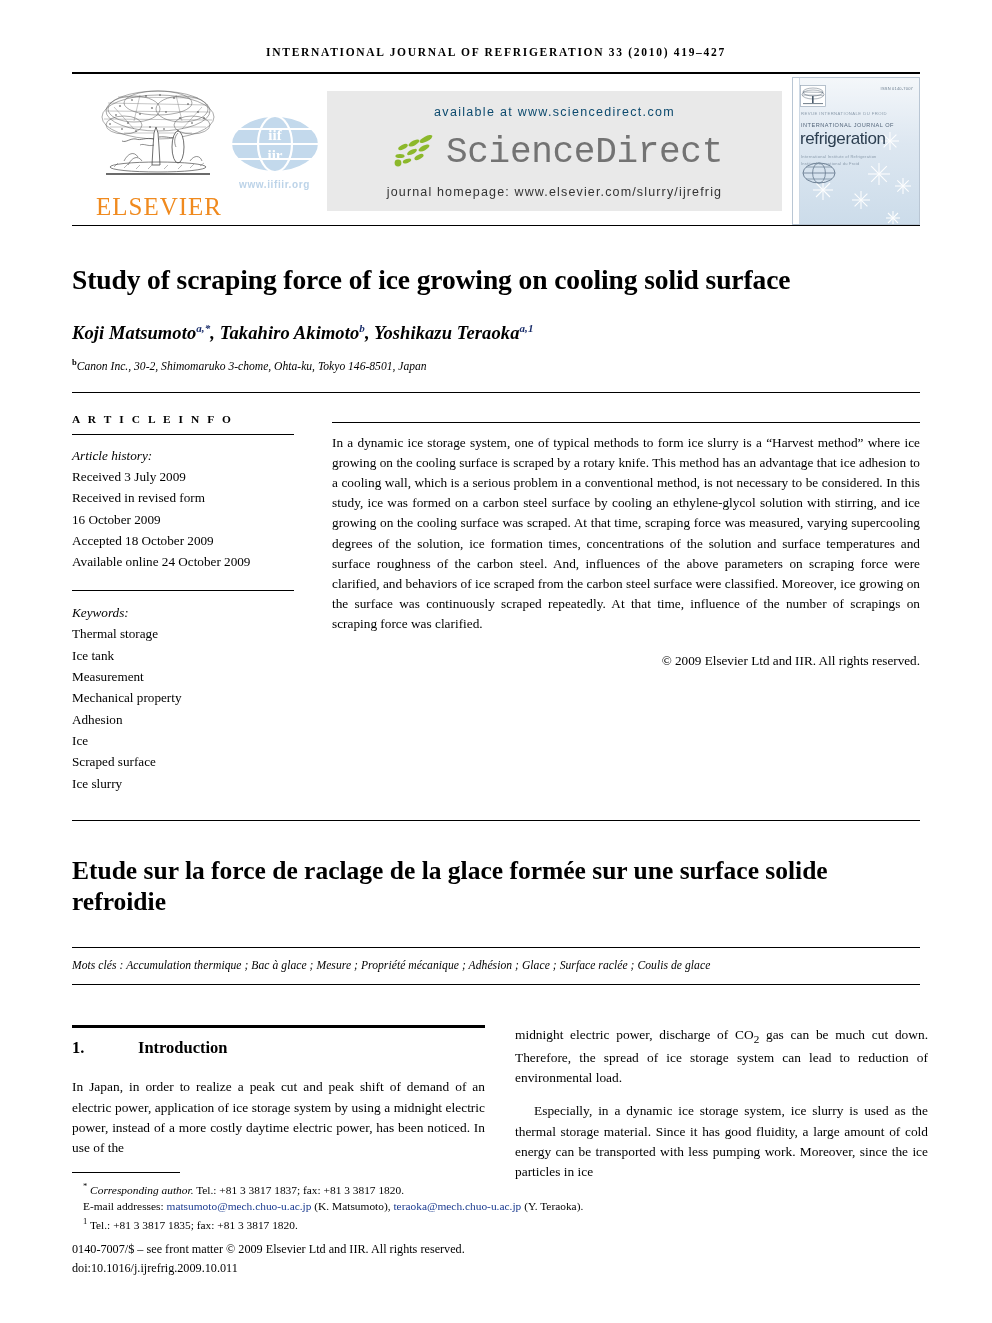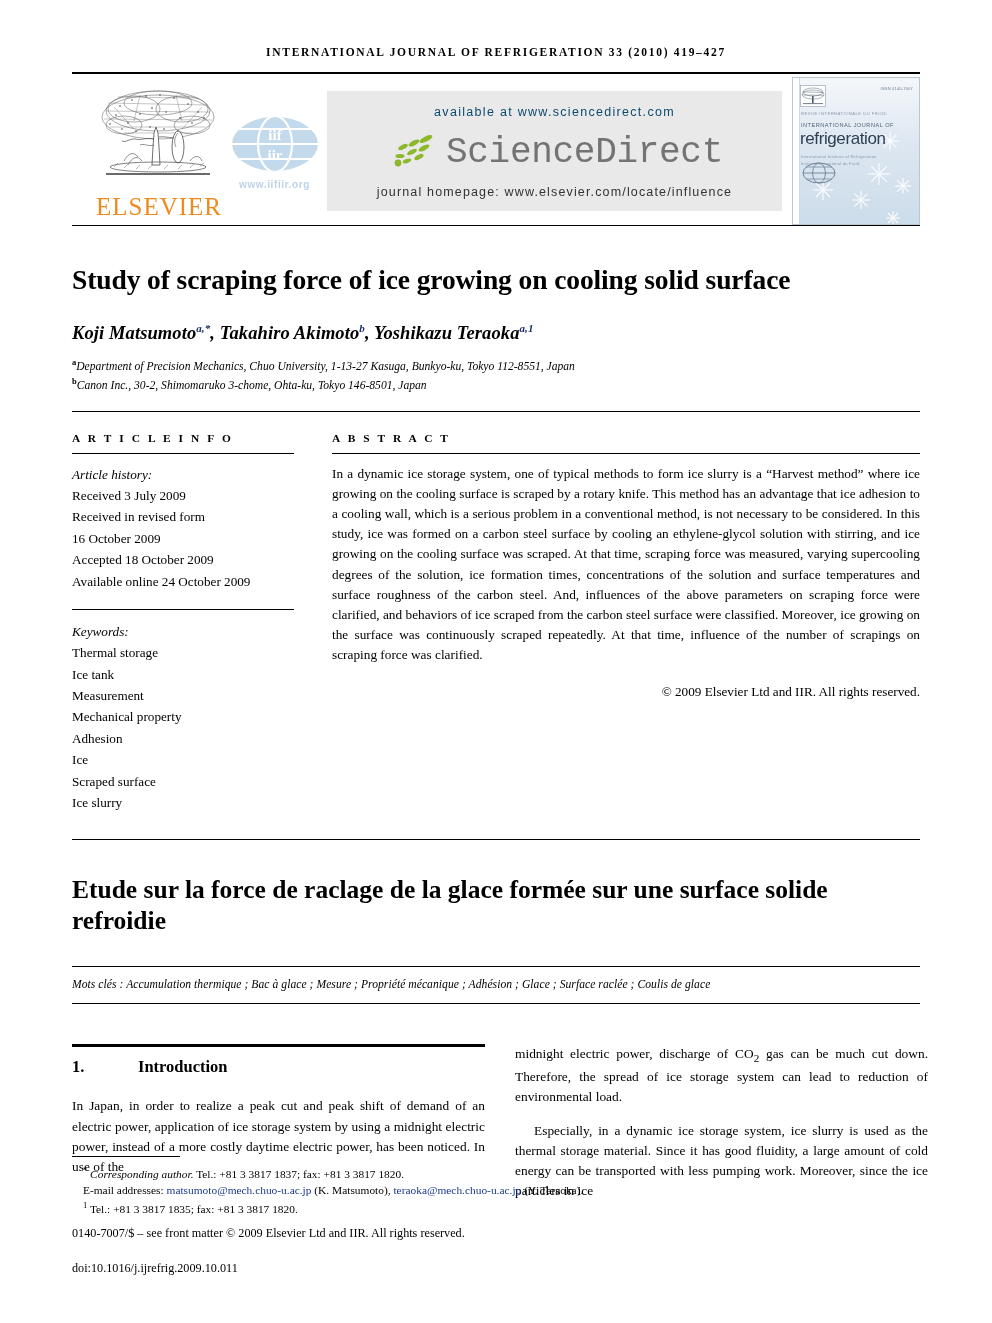--- a/index.html
+++ b/index.html
@@ -320,21 +320,20 @@
   .fn-issn {
     font-family: "Liberation Serif", serif;
     font-size: 12.2px;
     margin-top: 7px;
     line-height: 1.5;
   }
   .fn-doi {
     font-family: "Liberation Serif", serif;
     font-size: 12.2px;
     line-height: 1.5;
-    margin-top: 16px;
   }
 </style>
 </head>
 <body>
 
 <div class="page">
 
   <div class="running-head">INTERNATIONAL JOURNAL OF REFRIGERATION 33 (2010) 419–427</div>
   <hr class="rule-thick">
 
@@ -440,21 +439,21 @@
             <ellipse cx="38" cy="16" rx="6" ry="2.4" transform="rotate(-27 38 16)"></ellipse>
             <ellipse cx="26" cy="20" rx="5.4" ry="2.2" transform="rotate(-27 26 20)"></ellipse>
             <ellipse cx="14" cy="24" rx="4.6" ry="2"></ellipse>
             <ellipse cx="33" cy="25" rx="5" ry="2.2" transform="rotate(-27 33 25)"></ellipse>
             <ellipse cx="21" cy="29" rx="4.4" ry="2" transform="rotate(-20 21 29)"></ellipse>
             <circle cx="12" cy="31" r="3.4"></circle>
           </g>
         </svg>
         <div class="sd-word">ScienceDirect</div>
       </div>
-      <div class="sd-bottom">journal homepage: www.elsevier.com/locate/influence</div>
+      <div class="sd-bottom">journal homepage: www.elsevier.com/slurry/ijrefrig</div>
     </div>
 
     <div class="cover-thumb">
       <div class="cover-inner">
         <svg width="128" height="148" viewBox="0 0 128 148" style="position:absolute;inset:0;">
           <g stroke="#ffffff" stroke-width="1.1" fill="none" opacity="0.95">
             <g transform="translate(97,63)">
               <line x1="-9" y1="0" x2="9" y2="0"></line>
                 <line x1="0" y1="-9" x2="0" y2="9"></line>
               <line x1="-6.4" y1="-6.4" x2="6.4" y2="6.4"></line>
@@ -525,21 +524,20 @@
 
   <h1 class="article-title">Study of scraping force of ice growing on cooling solid surface</h1>
 
   <div class="authors">
     <span>Koji Matsumoto</span><sup>a,*</sup>,
     <span>Takahiro Akimoto</span><sup>b</sup>,
     <span>Yoshikazu Teraoka</span><sup>a,1</sup>
   </div>
 
   <div class="affil">
-    <div><sup>a</sup><span>Department of Precision Mechanics, Chuo University, 1-13-27 Kasuga, Bunkyo-ku, Tokyo 112-8551, Japan</span></div>
     <div><sup>b</sup><span>Canon Inc., 30-2, Shimomaruko 3-chome, Ohta-ku, Tokyo 146-8501, Japan</span></div>
   </div>
 
   <hr class="rule-med rule-after-affil">
 
   <div class="info-abstract">
 
     <div class="col-info">
       <div class="sec-label">A R T I C L E   I N F O</div>
       <hr class="sec-rule">
@@ -555,21 +553,20 @@
       <div class="info-line">Ice tank</div>
       <div class="info-line">Measurement</div>
       <div class="info-line">Mechanical property</div>
       <div class="info-line">Adhesion</div>
       <div class="info-line">Ice</div>
       <div class="info-line">Scraped surface</div>
       <div class="info-line">Ice slurry</div>
     </div>
 
     <div class="col-abstract">
-      <div class="sec-label">A B S T R A C T</div>
       <hr class="sec-rule">
       <div class="abstract-text">In a dynamic ice storage system, one of typical methods to form ice slurry is a “Harvest method” where ice growing on the cooling surface is scraped by a rotary knife. This method has an advantage that ice adhesion to a cooling wall, which is a serious problem in a conventional method, is not necessary to be considered. In this study, ice was formed on a carbon steel surface by cooling an ethylene-glycol solution with stirring, and ice growing on the cooling surface was scraped. At that time, scraping force was measured, varying supercooling degrees of the solution, ice formation times, concentrations of the solution and surface temperatures and surface roughness of the carbon steel. And, influences of the above parameters on scraping force were clarified, and behaviors of ice scraped from the carbon steel surface were classified. Moreover, ice growing on the surface was continuously scraped repeatedly. At that time, influence of the number of scrapings on scraping force was clarified.</div>
       <div class="copyright">© 2009 Elsevier Ltd and IIR. All rights reserved.</div>
     </div>
   </div>
 
   <hr class="rule-med rule-after-abs">
 
   <h2 class="fr-title">Etude sur la force de raclage de la glace formée sur une surface solide refroidie</h2>
   <hr class="rule-med rule-fr">

